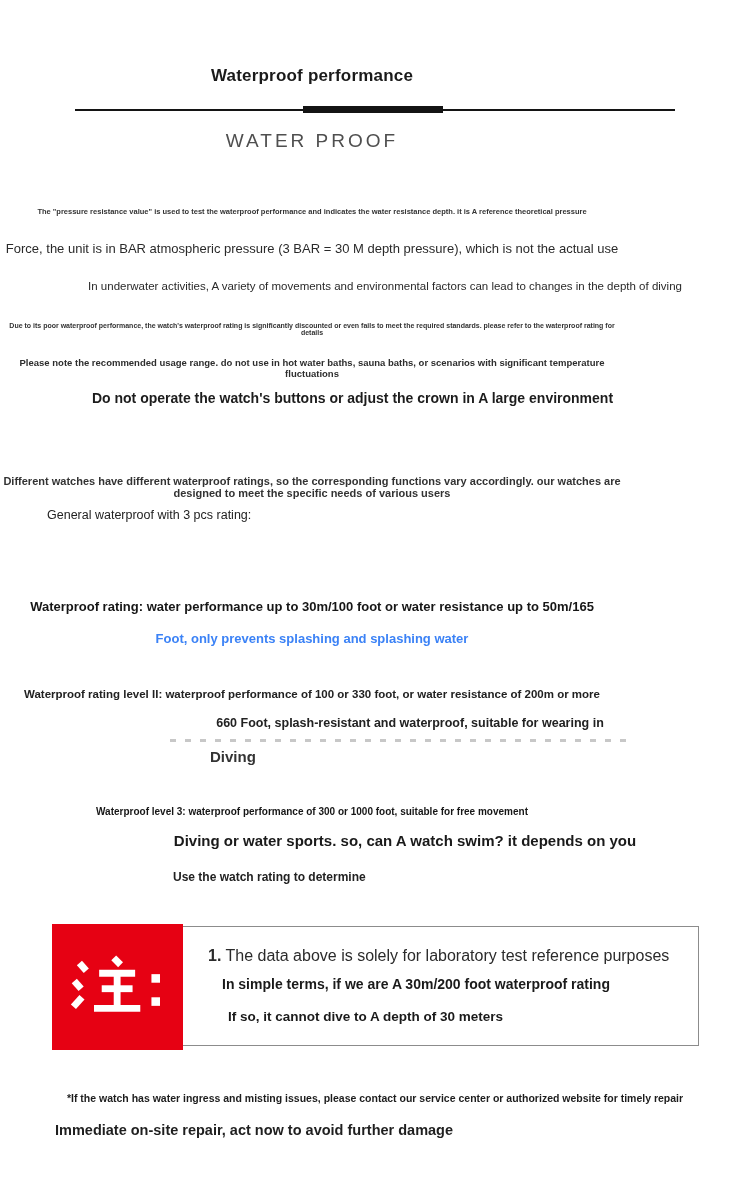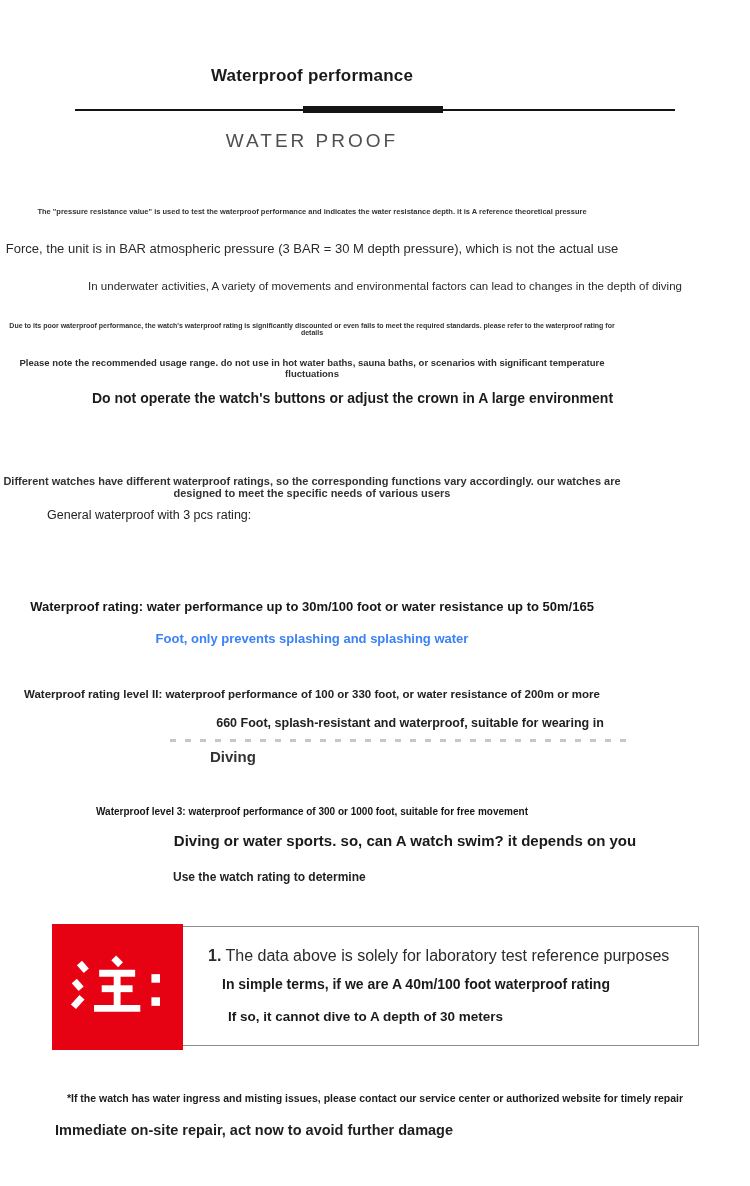--- a/index.html
+++ b/index.html
@@ -95,19 +95,19 @@
       <path d="M28,60 L82,60"></path>
       <path d="M55,19 L55,60"></path>
       <rect x="95" y="20" width="10" height="10" fill="#ffffff" stroke="none"></rect>
       <rect x="95" y="47" width="10" height="10" fill="#ffffff" stroke="none"></rect>
     </svg>
   </div>
   <div class="abs nb1">
     <span class="num">1.</span>
     <span>The data above is solely for laboratory test reference purposes</span>
   </div>
-  <div class="abs nb2">In simple terms, if we are A 40m/100 foot waterproof rating</div>
+  <div class="abs nb2">In simple terms, if we are A 30m/200 foot waterproof rating</div>
   <div class="abs nb3">If so, it cannot dive to A depth of 30 meters</div>
 
   <div class="abs f2">Immediate on-site repair, act now to avoid further damage</div>
   <div class="abs f1">*If the watch has water ingress and misting issues, please contact our service center or authorized website for timely repair</div>
 
 </div>
 
 </body></html>

